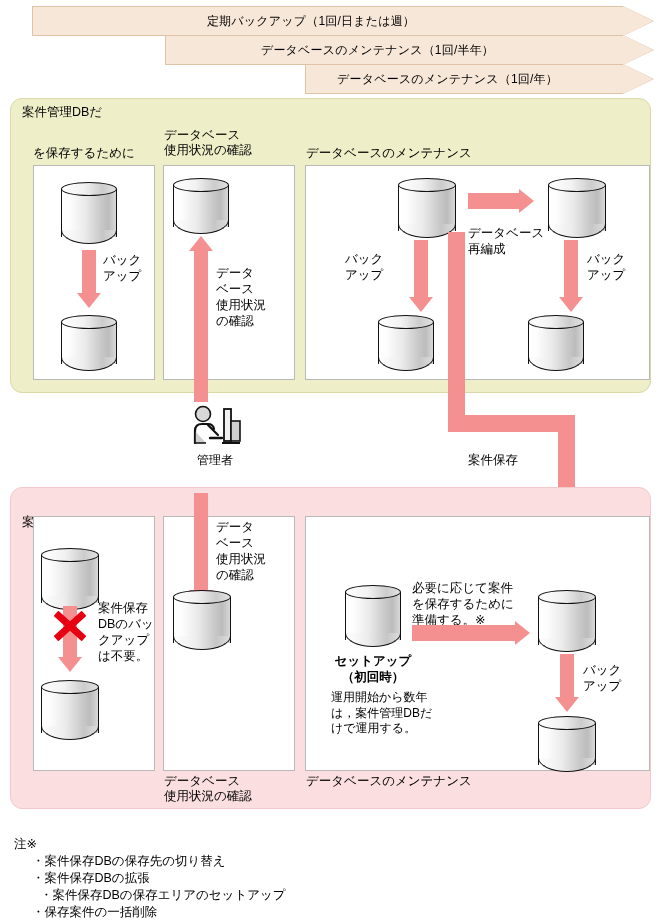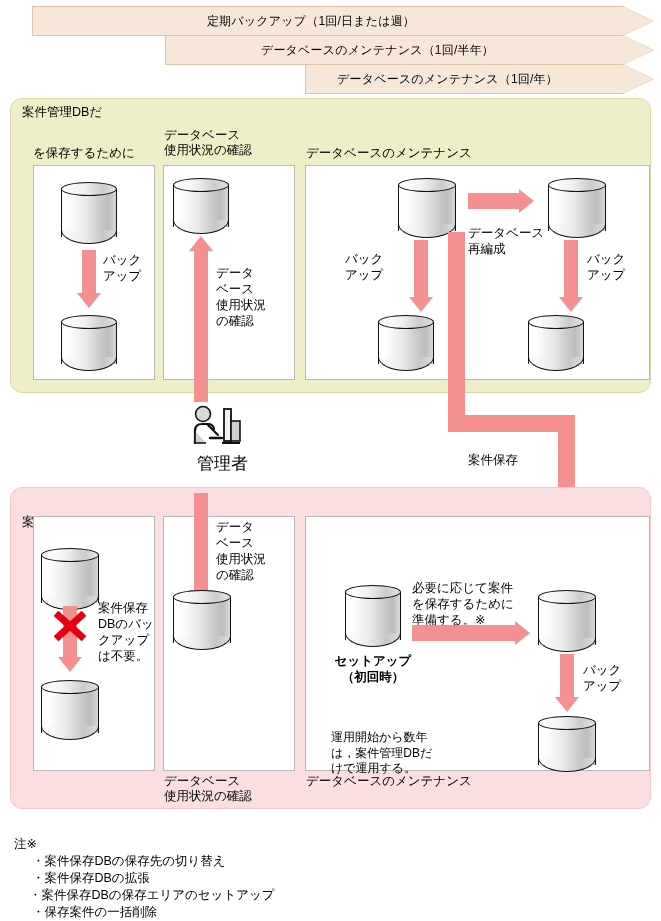--- a/index.html
+++ b/index.html
@@ -109,23 +109,23 @@
 
   .xmark{position:absolute;}
   .xmark i{
     position:absolute;left:50%;top:50%;width:38px;height:7px;
     background:#e60012;border-radius:1px;
   }
   .xmark i.a{transform:translate(-50%,-50%) rotate(42deg);}
   .xmark i.b{transform:translate(-50%,-50%) rotate(-42deg);}
 
   .flowtext{position:absolute;font-size:12.5px;line-height:16px;white-space:pre;}
-  .flowtext.sm{font-size:12px;line-height:15.5px;margin-top:40px;}
-
-  .admin-label{position:absolute;font-size:17px;white-space:nowrap;}
+  .flowtext.sm{font-size:12px;line-height:15.5px;}
+
+  .admin-label{position:absolute;font-size:12px;white-space:nowrap;}
 
   .notes{position:absolute;font-size:12.5px;line-height:17px;white-space:pre;}
 </style>
 </head>
 <body>
 
 <div class="root">
 
   <div class="banner" style="left:32px;top:6px;width:592px;">
     <div class="tipb"></div>
@@ -327,16 +327,16 @@
   <div class="flowtext" style="left:583px;top:662px;"><span>バック</span><br><span>アップ</span></div>
   <div class="cyl" style="left:538px;top:716px;width:58px;height:56px;">
     <div class="body"></div>
     <div class="bot"></div>
     <div class="top"></div>
   </div>
 
   <div class="notes" style="left:14px;top:836px;">注※</div>
   <div class="notes" style="left:32px;top:853px;">・案件保存DBの保存先の切り替え</div>
   <div class="notes" style="left:32px;top:870px;">・案件保存DBの拡張</div>
-  <div class="notes" style="left:29px;top:887px;">・案件保存DBの保存エリアのセットアップ</div>
+  <div class="notes" style="left:40px;top:887px;">・案件保存DBの保存エリアのセットアップ</div>
   <div class="notes" style="left:32px;top:904px;">・保存案件の一括削除</div>
 
 </div>
 
 </body></html>

